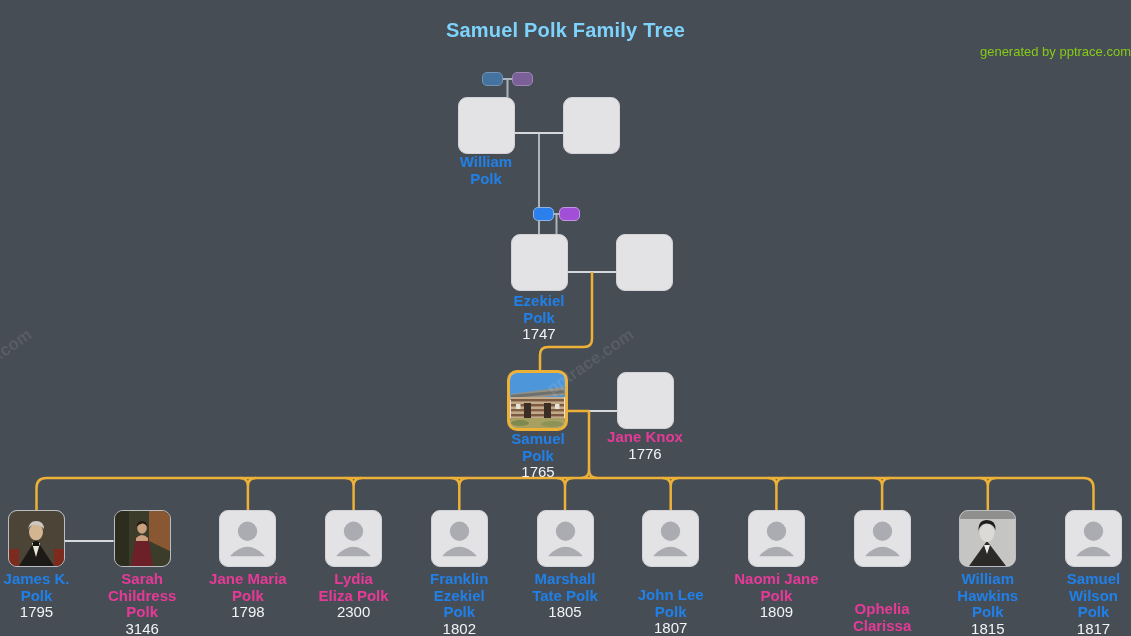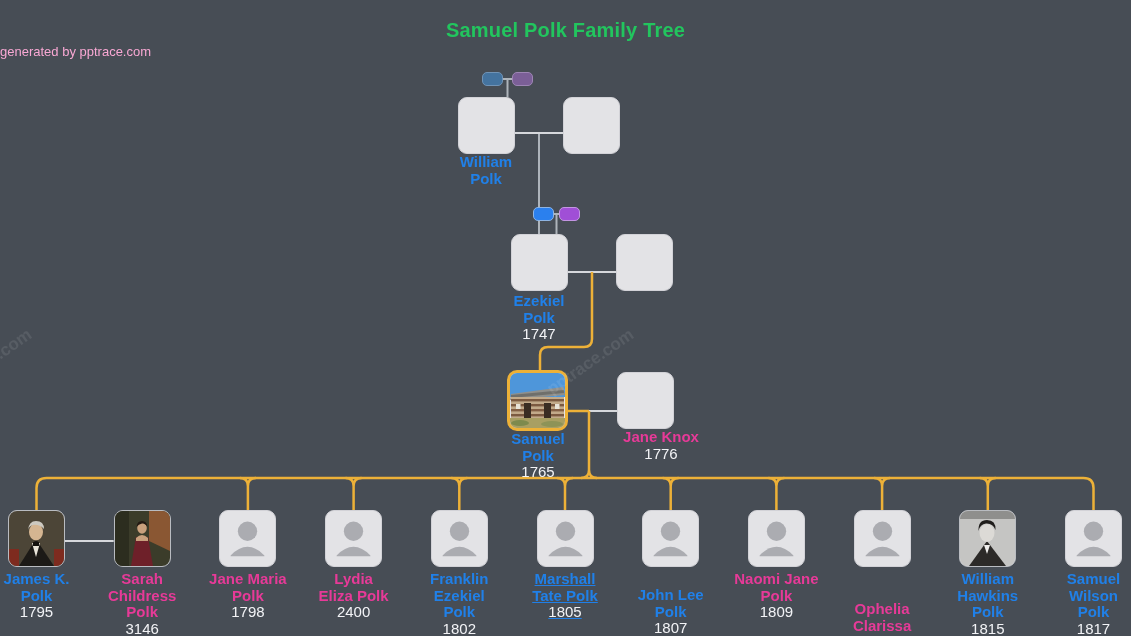--- a/index.html
+++ b/index.html
@@ -3,22 +3,22 @@
 <meta charset="utf-8">
 <style>
   html,body{margin:0;padding:0;}
   #stage{
     position:relative; width:1131px; height:636px; overflow:hidden;
     background:#474d55;
     font-family:"Liberation Sans", sans-serif;
   }
   .abs{position:absolute;}
   
-  .title{left:0;right:0;top:19px;text-align:center;font-size:20px;font-weight:700;color:#22c55e;letter-spacing:.2px;}
-  .subtitle{left:0;right:0;top:44px;text-align:left;font-size:13px;color:#f9a8d4;}
+  .title{left:0;right:0;top:19px;text-align:center;font-size:20px;font-weight:700;color:#7dd3fc;letter-spacing:.2px;}
+  .subtitle{left:0;right:0;top:44px;text-align:right;font-size:13px;color:#84cc16;}
   
   #connectors{left:0;top:0;z-index:1;}
   
   .pcard{
     position:absolute;width:57px;height:57px;background:#e3e3e6;
     border:1px solid #d2d2d7;border-radius:9px;box-sizing:border-box;
     overflow:hidden;z-index:2;
   }
   .pcard svg{display:block;width:100%;height:100%;}
   .photo{border-color:#b9bcc1;}
@@ -120,21 +120,21 @@
       <ellipse cx="10" cy="50" rx="9" ry="3" fill="#7e8a4d"></ellipse>
       <ellipse cx="42" cy="51" rx="11" ry="3" fill="#8d9357"></ellipse>
     </svg>
   </div>
   <div class="pcard" style="left:617px;top:372px;"></div>
   <div class="plabel male" style="left:483px;top:431px;">
     <div>Samuel</div>
     <div>Polk</div>
     <div class="year">1765</div>
   </div>
-  <div class="plabel female" style="left:590px;top:429px;padding-left:16px;">
+  <div class="plabel female" style="left:590px;top:429px;">
     <div>Jane Knox</div>
     <div class="year">1776</div>
   </div>
 
   <div id="children-row">
       <div class="pcard photo" style="left: 8px; top: 510px;">
         <svg viewBox="0 0 55 55" preserveAspectRatio="none">
           <rect width="55" height="55" fill="#4c4537"></rect>
           <rect x="0" y="38" width="10" height="17" fill="#7e2b1f"></rect>
           <rect x="45" y="38" width="10" height="17" fill="#7e2b1f"></rect>
@@ -180,41 +180,41 @@
       </div>
       <div class="pcard" style="left: 325.1px; top: 510px;">
         <svg viewBox="0 0 57 57">
           <circle cx="28.5" cy="21" r="10" fill="#abacb1"></circle>
           <path d="M11,46 Q28.5,28 46,46 L46,47 L11,47 Z" fill="#abacb1"></path>
         </svg>
       </div>
       <div class="plabel female" style="left: 298.6px; top: 571px;">
         <div>Lydia</div>
         <div>Eliza Polk</div>
-        <div class="year">2400</div>
+        <div class="year">2300</div>
       </div>
       <div class="pcard" style="left: 430.8px; top: 510px;">
         <svg viewBox="0 0 57 57">
           <circle cx="28.5" cy="21" r="10" fill="#abacb1"></circle>
           <path d="M11,46 Q28.5,28 46,46 L46,47 L11,47 Z" fill="#abacb1"></path>
         </svg>
       </div>
       <div class="plabel male" style="left: 404.3px; top: 571px;">
         <div>Franklin</div>
         <div>Ezekiel</div>
         <div>Polk</div>
         <div class="year">1802</div>
       </div>
       <div class="pcard" style="left: 536.5px; top: 510px;">
         <svg viewBox="0 0 57 57">
           <circle cx="28.5" cy="21" r="10" fill="#abacb1"></circle>
           <path d="M11,46 Q28.5,28 46,46 L46,47 L11,47 Z" fill="#abacb1"></path>
         </svg>
       </div>
-      <div class="plabel male" style="left: 510px; top: 571px; text-decoration: underline;">
+      <div class="plabel male" style="left: 510px; top: 571px;">
         <div>Marshall</div>
         <div>Tate Polk</div>
         <div class="year">1805</div>
       </div>
       <div class="pcard" style="left: 642.2px; top: 510px;">
         <svg viewBox="0 0 57 57">
           <circle cx="28.5" cy="21" r="10" fill="#abacb1"></circle>
           <path d="M11,46 Q28.5,28 46,46 L46,47 L11,47 Z" fill="#abacb1"></path>
         </svg>
       </div>

